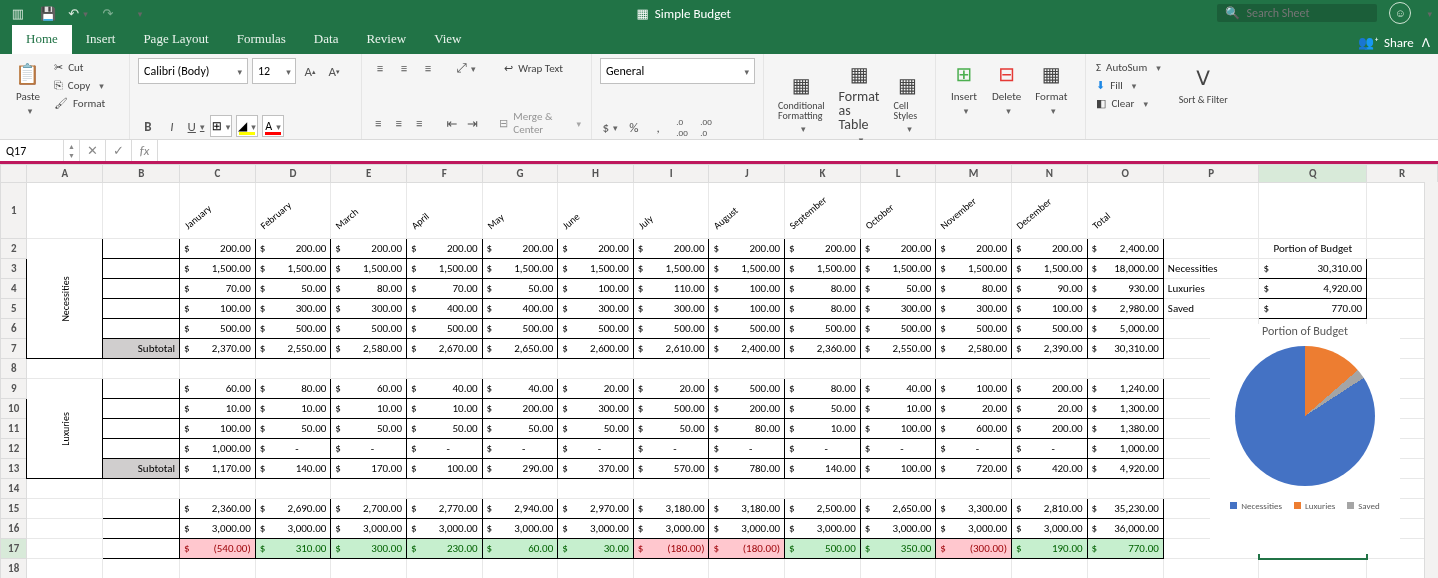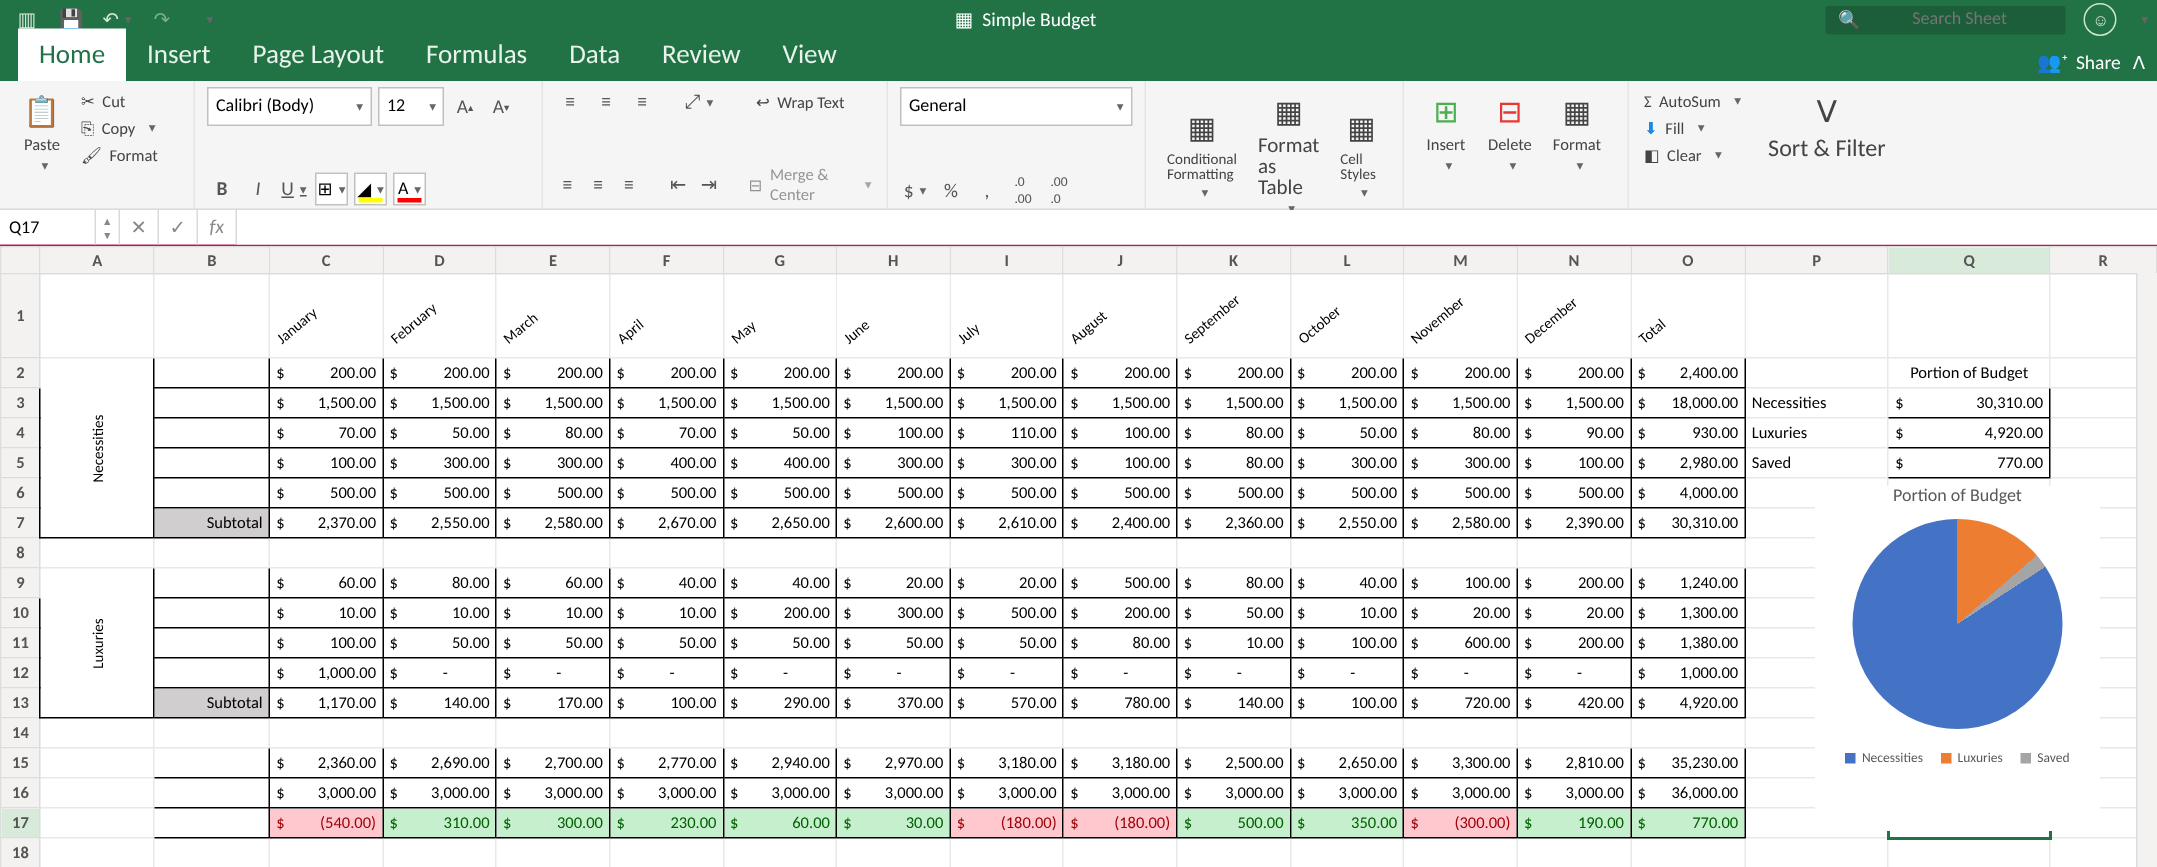--- a/index.html
+++ b/index.html
@@ -5,45 +5,45 @@
 * { margin: 0; padding: 0; box-sizing: border-box; font-family: -apple-system, "Segoe UI", Calibri, Arial, sans-serif; }
 body { background: #fff; width: 1438px; height: 578px; overflow: hidden; font-size: 12px; }
 
 
 .titlebar { height: 26px; background: #217346; display: flex; align-items: center; color: #fff; padding: 0 6px; }
 .qat { display: flex; align-items: center; gap: 6px; }
 .qat-btn { width: 24px; height: 22px; display: flex; align-items: center; justify-content: center; color: #d8e8dc; font-size: 13px; }
 .title-center { flex: 1; display: flex; align-items: center; justify-content: center; gap: 6px; font-size: 13px; }
 .titlebar-right { display: flex; align-items: center; gap: 12px; }
 .search-box { display: flex; align-items: center; gap: 6px; background: rgba(0,0,0,.18); padding: 2px 8px; border-radius: 2px; color: #c7dbcc; min-width: 160px; }
-.search-box input { background: transparent; border: none; color: #fff; outline: none; font-size: 12px; width: 120px; text-align: center; }
+.search-box input { background: transparent; border: none; color: #fff; outline: none; font-size: 12px; width: 120px; }
 .smiley { width: 22px; height: 22px; border: 1.5px solid #cfe3d3; border-radius: 50%; display: flex; align-items: center; justify-content: center; font-size: 11px; color: #cfe3d3; }
 
 
 .tabbar { height: 28px; background: #217346; display: flex; align-items: flex-end; padding-left: 12px; color: #fff; position: relative; }
-.tab { padding: 6px 14px 7px; font-size: 18px; color: #e9f3ec; cursor: pointer; }
+.tab { padding: 6px 14px 7px; font-size: 13px; color: #e9f3ec; cursor: pointer; font-family: Liberation Serif, serif; }
 .tab.active { background: #fff; color: #217346; }
 .tabbar-right { position: absolute; right: 8px; bottom: 4px; display: flex; align-items: center; gap: 8px; color: #fff; font-size: 13px; }
 .share-btn { display: flex; align-items: center; gap: 5px; }
 .chevup { font-size: 12px; }
 
 
 .ribbon { height: 86px; background: #f5f5f5; border-bottom: 1px solid #dadada; display: flex; align-items: stretch; }
 .rgroup { border-right: 1px solid #e5e5e5; padding: 4px 8px 2px; display: flex; flex-direction: column; justify-content: space-between; }
 .btn-row { display: flex; align-items: center; gap: 4px; }
 .ribbon-btn-lg { display: flex; flex-direction: column; align-items: center; justify-content: center; padding: 2px 6px; gap: 2px; font-size: 11px; color: #444; cursor: pointer; }
 .ribbon-ico { width: 28px; height: 28px; display: flex; align-items: center; justify-content: center; font-size: 20px; }
 .mini-row { display: flex; align-items: center; gap: 5px; font-size: 11px; color: #444; padding: 1px 2px; }
 .selectbox { height: 22px; background: #fff; border: 1px solid #c0c0c0; display: flex; align-items: center; padding: 12px 5px; font-size: 12px; justify-content: space-between; gap: 12px; }
 .dd { color: #666; font-size: 9px; margin-left: 4px; }
 .icon-sq { width: 22px; height: 22px; border: 1px solid #c0c0c0; display: flex; align-items: center; justify-content: center; font-size: 12px; background: #fff; }
 .icon-plain { width: 20px; height: 20px; display: flex; align-items: center; justify-content: center; font-size: 13px; color: #555; }
 
 
-.fxbar { height: 24px; border-bottom: 1px solid #be185d; display: flex; align-items: stretch; background: #fff; }
+.fxbar { height: 24px; border-bottom: 3px solid #be185d; display: flex; align-items: stretch; background: #fff; }
 .namebox { width: 64px; border-right: 1px solid #dadada; display: flex; align-items: center; padding: 0 6px; font-size: 12px; }
 .fx-updown { width: 16px; border-right: 1px solid #dadada; display: flex; flex-direction: column; align-items: center; justify-content: center; font-size: 7px; color: #888; }
 .fx-btn { width: 26px; border-right: 1px solid #dadada; display: flex; align-items: center; justify-content: center; color: #888; font-size: 13px; }
 .fx-input { flex: 1; border: none; padding: 0 6px; font-size: 12px; outline: none; }
 
 
 .grid-area { position: relative; overflow: hidden; height: 414px; }
 .grid-scroll { overflow: auto; height: 100%; }
 table.sheet { border-collapse: collapse; table-layout: fixed; }
 .colhdr { background: #f3f2f1; border: 1px solid #dcdcdc; height: 18px; font-size: 11px; text-align: center; color: #555; position: sticky; top: 0; z-index: 5; }
@@ -281,21 +281,21 @@
             <span class="dd">▾</span>
           </div>
         <div class="mini-row">
             <span>◧</span>
             <span>Clear</span>
             <span class="dd">▾</span>
           </div>
       </div>
       <div class="ribbon-btn-lg">
           <div class="ribbon-ico">ᐯ</div>
-          <span style="font-size:16px;line-height:1.1;text-align:center">Sort &amp; Filter</span>
+          <span style="font-size:10px;line-height:1.1;text-align:center">Sort &amp; Filter</span>
         </div>
     </div>
   </div>
 </div>
 
 <div class="fxbar">
   <div class="namebox">Q17</div>
   <div class="fx-updown">▲<br>▼</div>
   <div class="fx-btn">✕</div>
   <div class="fx-btn">✓</div>
@@ -804,21 +804,21 @@
             </td>
             <td class="cell bcell ">
               <div class="money">
                 <span class="s">$</span>
                 <span>500.00</span>
               </div>
             </td>
             <td class="cell bcell ">
               <div class="money">
                 <span class="s">$</span>
-                <span>4,000.00</span>
+                <span>5,000.00</span>
               </div>
             </td>
             <td class="cell"></td>
             <td class="cell"></td>
             <td class="cell"></td>
           </tr>
           <tr>
             <th class="rowhdr">7</th>
             <td class="cell lbl sub bcell">Subtotal</td>
             <td class="cell bcell ">

